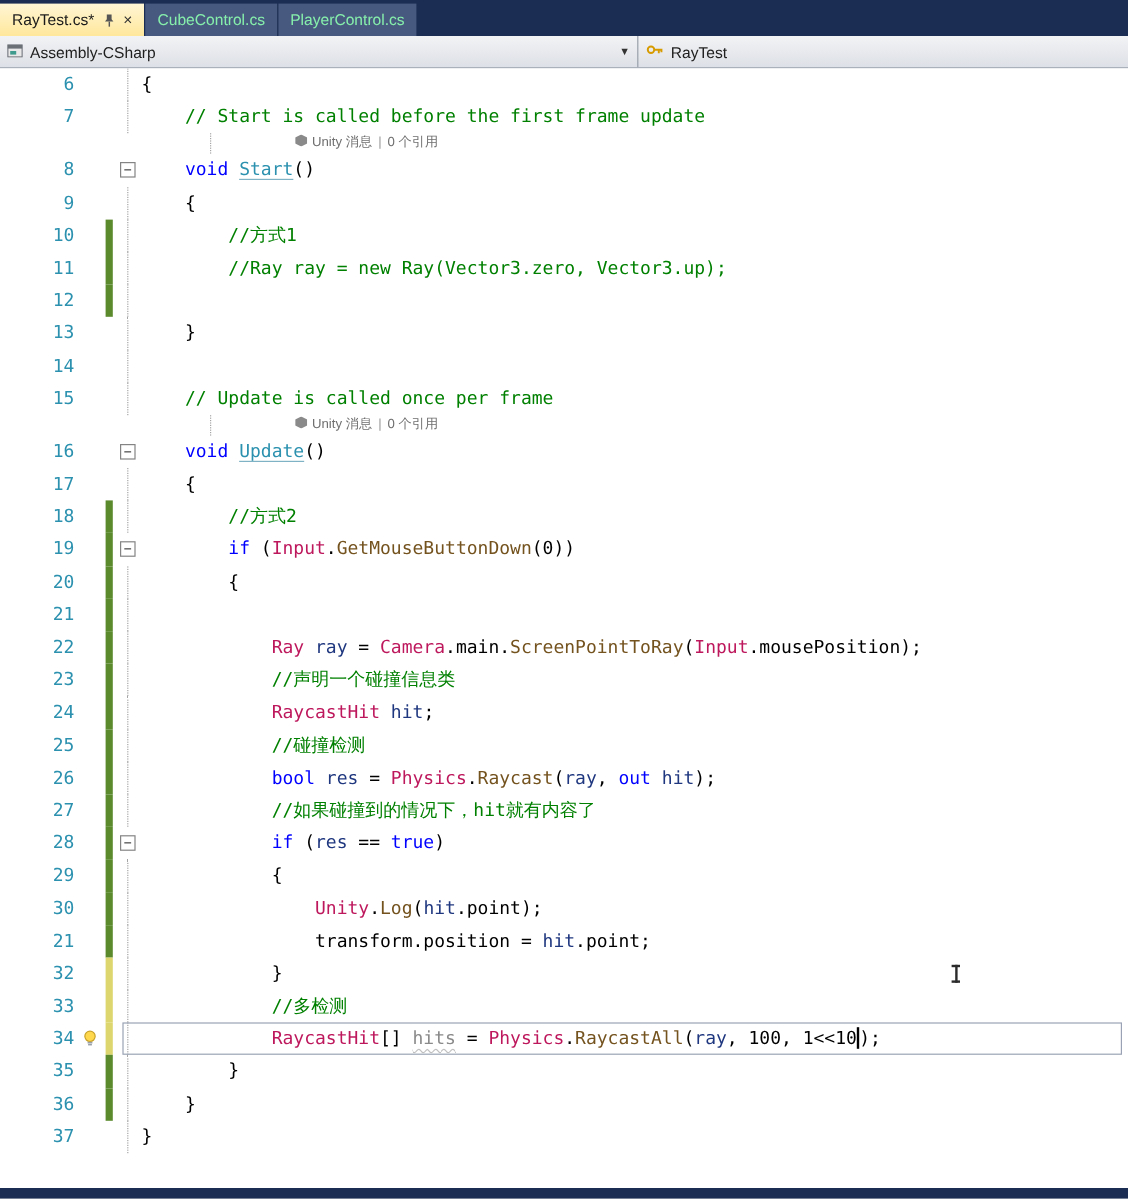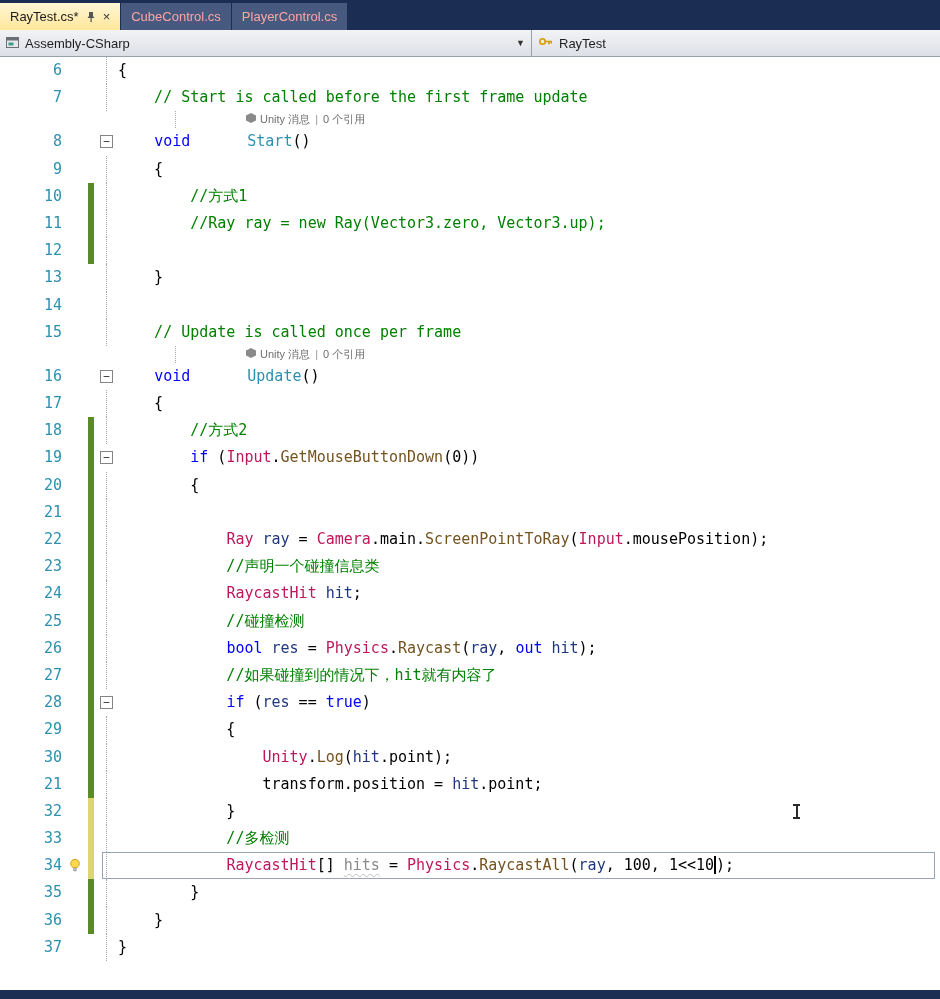--- a/index.html
+++ b/index.html
@@ -3,21 +3,21 @@
 <meta charset="utf-8">
 <style>
   * { box-sizing: border-box; margin: 0; padding: 0; }
   body { font-family: "Liberation Sans", sans-serif; background: #fff; }
   .window { position: relative; width: 940px; height: 999px; overflow: hidden; background: #fff; }
 
   
   .tabbar { height: 30px; background: #1b2d52; display: flex; align-items: flex-end; padding-top: 3px; }
   .tab { height: 27px; display: flex; align-items: center; gap: 7px; padding: 0 10px; font-size: 13px; cursor: default; }
   .tab.active { background: linear-gradient(#fff6d5, #ffe79b); color: #1a1a1a; }
-  .tab.inactive { background: #47597e; color: #fca5a5; margin-left: 1px; margin-top: 39px; }
+  .tab.inactive { background: #47597e; color: #86efac; margin-left: 1px; margin-top: 39px; }
   .tab .close { font-size: 13px; color: #333; line-height: 1; }
   .tab .pin svg { display: block; }
 
   
   .navbar { height: 27px; background: linear-gradient(#f2f3f5, #dde0e6); border-bottom: 1px solid #98a0ac; display: flex; font-size: 13px; color: #1e1e1e; }
   .combo { display: flex; align-items: center; gap: 6px; padding: 0 6px; }
   .combo-left { width: 532px; border-right: 1px solid #9aa0aa; justify-content: flex-start; }
   .combo-left .combo-arrow { margin-left: auto; font-size: 9px; color: #333; }
   .combo-right { flex: 1; }
 
@@ -42,21 +42,21 @@
   .lens .code .uicon { display: inline-block; margin-right: 4px; }
   .lens .code .sep { margin: 0 5px; color: #9a9a9a; }
 
   .c-pl { color: #000000; }
   .c-kw { color: #0000ff; }
   .c-ty { color: #be185d; }
   .c-me { color: #74531f; }
   .c-lo { color: #1f377f; }
   .c-cm { color: #008000; }
   .c-gr { color: #8a8a8a; text-decoration: underline wavy #c0c0c0 1px; text-underline-offset: 3px; }
-  .c-um { color: #2b91af; text-decoration-color: #7fb2c4; text-underline-offset: 3px; margin-left: 48px; }
+  .c-um { color: #2b91af; text-decoration: underline; text-decoration-color: #7fb2c4; text-underline-offset: 3px; }
 
   .caret { display: inline-block; width: 2px; height: 18px; background: #000; vertical-align: -4px; }
 
   .row.cur::after { content: ""; position: absolute; left: 102px; right: 5px; top: 0; bottom: 0;
                     border: 1px solid #9aa3b5; pointer-events: none; }
 
   
   .bottombar { position: absolute; left: 0; right: 0; bottom: 0; height: 9px; background: #1b2d52; }
 
   

